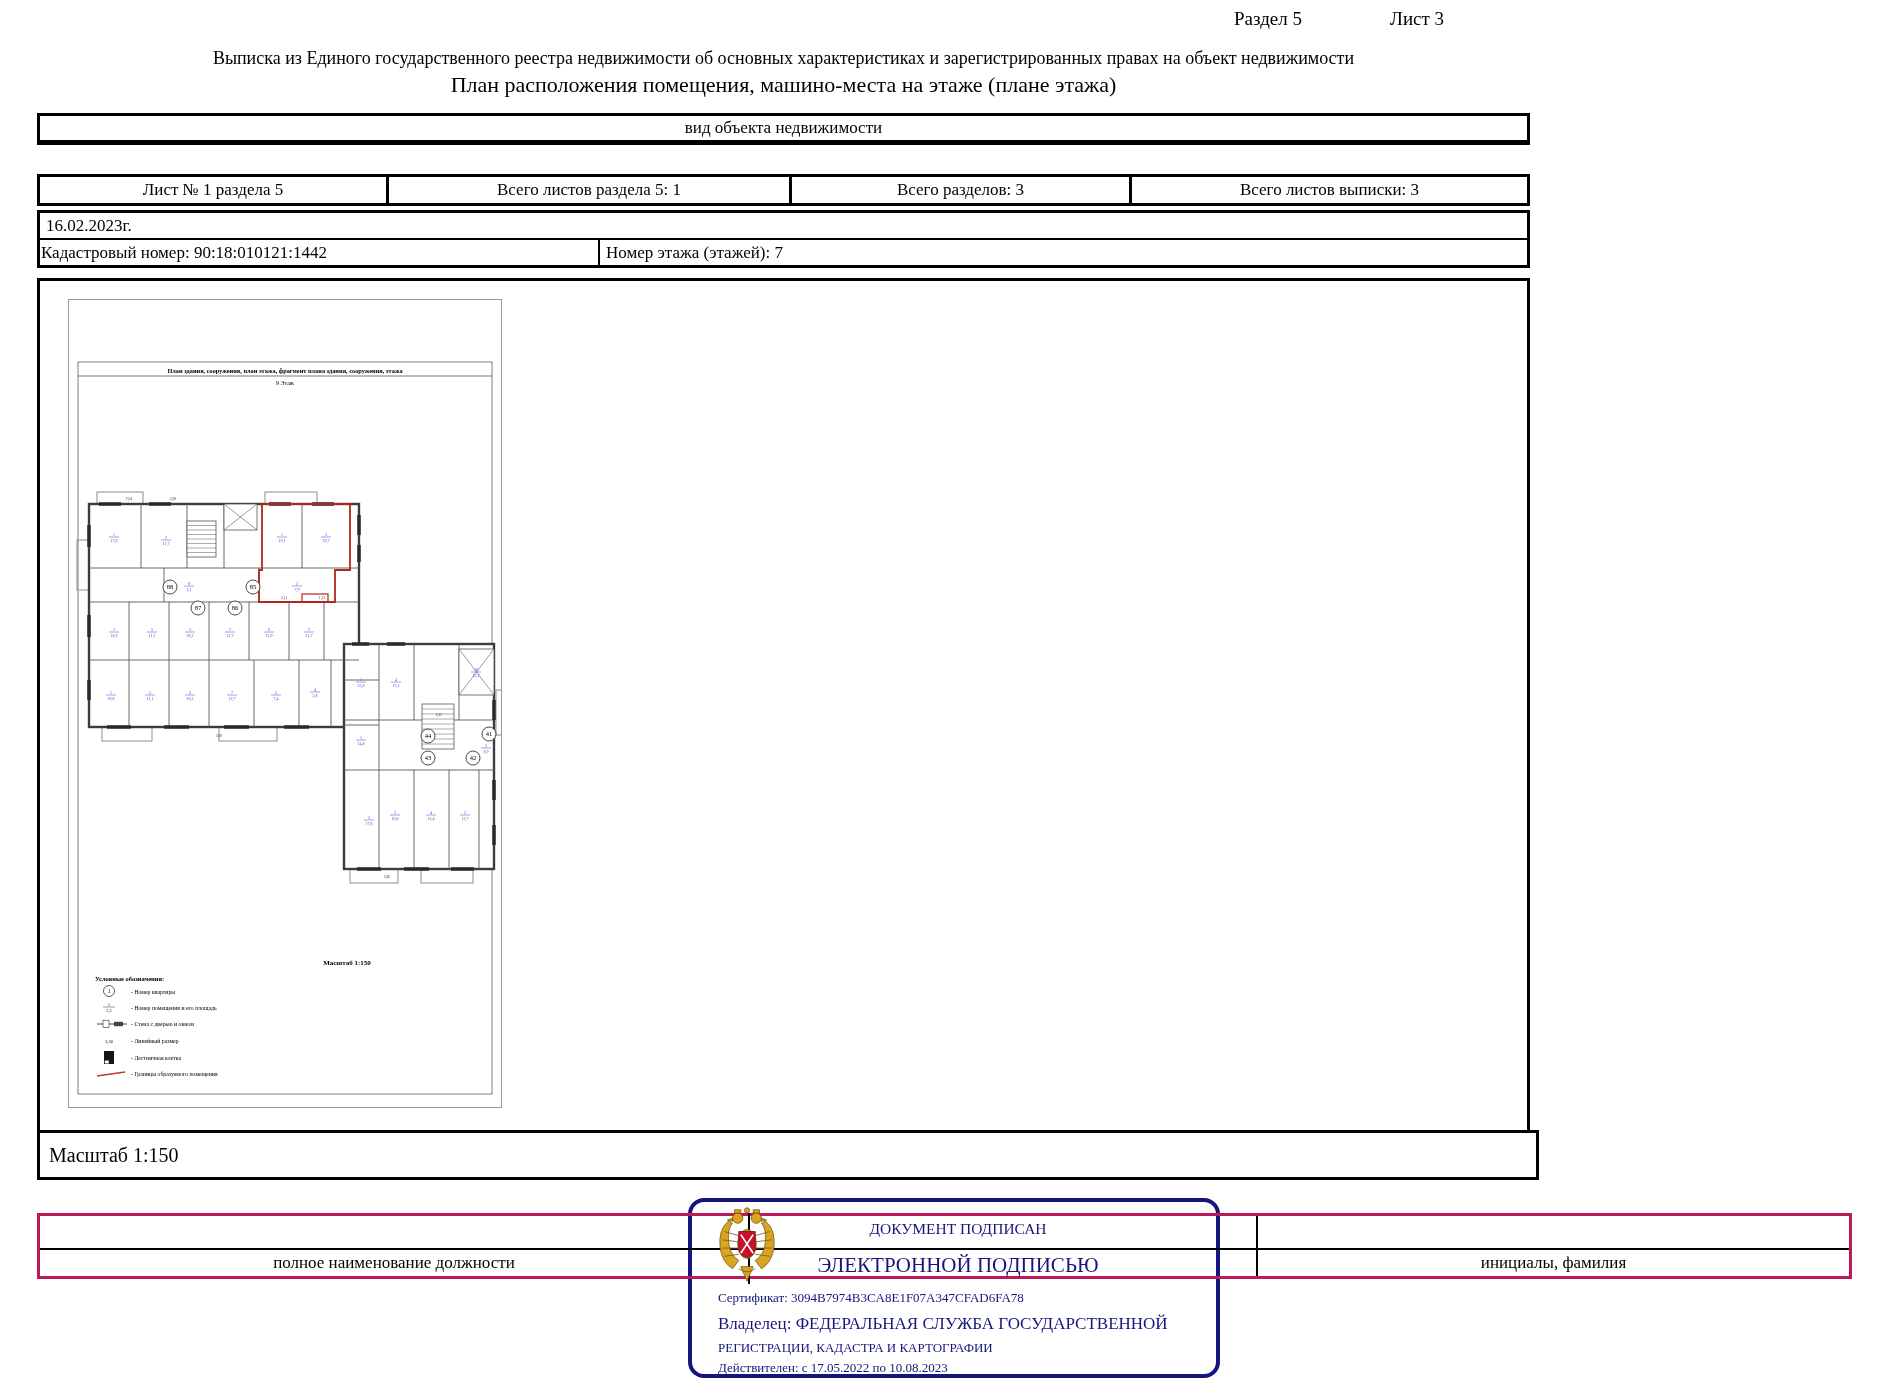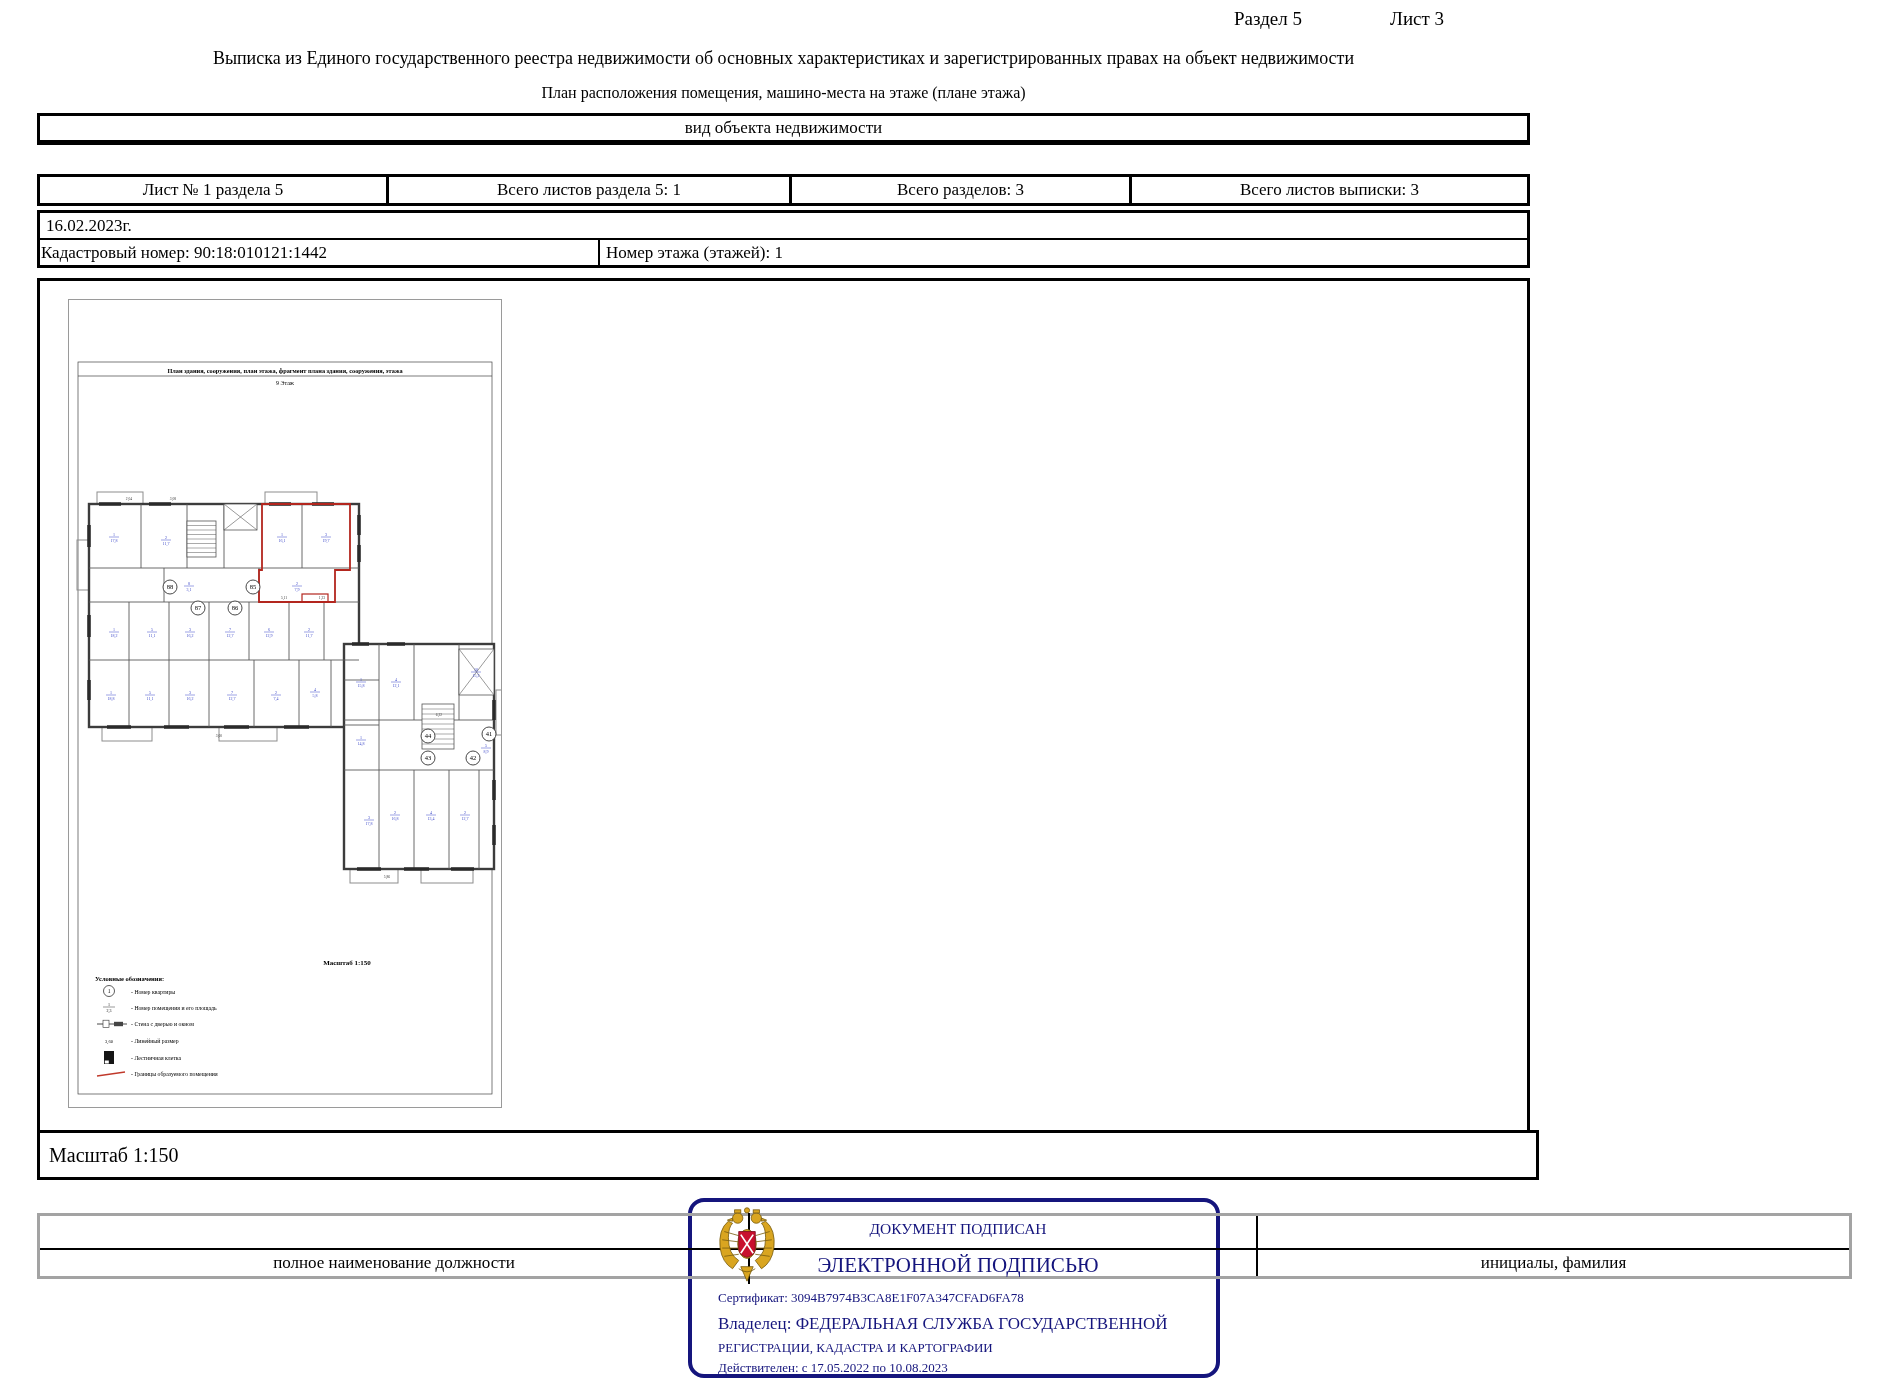--- a/index.html
+++ b/index.html
@@ -5,21 +5,21 @@
   html,body{margin:0;padding:0;}
   body{width:1902px;height:1396px;position:relative;background:#fff;
        font-family:"Liberation Serif","DejaVu Serif",serif;color:#000;overflow:hidden;}
   .abs{position:absolute;}
   .center{text-align:center;}
   
   .hdr-right{top:8px;font-size:19px;}
   
   .title-wrap{left:37px;width:1493px;}
   .title-main{top:48px;font-size:18px;}
-  .title-sub{top:84px;font-size:16px;text-align:center;}
+  .title-sub{top:72px;font-size:22px;text-align:center;}
   
   .tblA{left:37px;top:113px;width:1487px;border:3px solid #000;}
   .tblA .row{height:24px;line-height:24px;font-size:17px;text-align:center;}
   .tblA .row:first-child{border-bottom:2px solid #000;}
   
   .tblB{left:37px;top:174px;width:1487px;border:3px solid #000;display:flex;}
   .tblB .cell{height:26px;line-height:26px;font-size:17px;text-align:center;}
   .tblB .c1{width:346px;border-right:3px solid #000;}
   .tblB .c2{width:400px;border-right:3px solid #000;}
   .tblB .c3{width:337px;border-right:3px solid #000;}
@@ -31,21 +31,21 @@
   .tblC .r2 .cA{width:557px;border-right:2px solid #000;line-height:25px;font-size:17px;padding-left:1px;}
   .tblC .r2 .cB{flex:1;line-height:25px;font-size:17px;padding-left:6px;}
   
   .plan-box{left:37px;top:278px;width:1487px;height:849px;border:3px solid #000;}
   .plan-page{left:28px;top:18px;width:432px;height:807px;border:1px solid #9a9a9a;background:#fff;}
   .plan-page svg{display:block;width:432px;height:807px;}
   
   .scale-row{left:37px;top:1130px;width:1487px;height:44px;border:3px solid #000;
              font-size:20px;line-height:44px;padding-left:9px;}
   
-  .sig{left:37px;top:1213px;width:1809px;height:60px;border:3px solid #a3a3a3;z-index:2;background:transparent;}
+  .sig{left:37px;top:1213px;width:1809px;height:60px;border:3px solid #be185d;z-index:2;background:transparent;}
   .sig .hline{position:absolute;left:0;right:0;top:32px;height:2px;background:#000;}
   .sig .vdiv{position:absolute;left:708px;top:-3px;width:2px;height:71px;background:#000;}
   .sig .rdiv{position:absolute;left:1216px;top:0;width:2px;height:60px;background:#000;}
   .sig .lbl-left{position:absolute;left:0;top:34px;width:708px;text-align:center;font-size:17px;line-height:26px;}
   .sig .lbl-right{position:absolute;left:1218px;top:34px;right:0;text-align:center;font-size:17px;line-height:26px;}
   
   .stamp{left:688px;top:1198px;width:532px;height:180px;background:#fff;border:4px solid #15157d;
          border-radius:16px;z-index:1;box-sizing:border-box;}
   .stamp-text{z-index:3;color:#15157d;}
   .st1{left:808px;top:1220px;width:300px;text-align:center;font-size:15.5px;}
@@ -73,21 +73,21 @@
   <div class="cell c1">Лист № 1 раздела 5</div>
   <div class="cell c2">Всего листов раздела 5: 1</div>
   <div class="cell c3">Всего разделов: 3</div>
   <div class="cell c4">Всего листов выписки: 3</div>
 </div>
 
 <div class="abs tblC">
   <div class="r1">16.02.2023г.</div>
   <div class="r2">
     <div class="cA">Кадастровый номер: 90:18:010121:1442</div>
-    <div class="cB">Номер этажа (этажей): 1</div>
+    <div class="cB">Номер этажа (этажей): 7</div>
   </div>
 </div>
 
 <div class="abs plan-box">
   <div class="abs plan-page">
     <svg id="plan-svg" viewBox="0 0 432 807">
       <rect x="9" y="62" width="414" height="732" fill="none" stroke="#444" stroke-width="0.7"></rect>
       <line x1="9" y1="76" x2="423" y2="76" stroke="#444" stroke-width="0.7"></line>
       <text x="216" y="72.5" font-size="6.3" font-weight="bold" text-anchor="middle">План здания, сооружения, план этажа, фрагмент плана здания, сооружения, этажа</text>
       <text x="216" y="85" font-size="6" text-anchor="middle">9 Этаж</text>

